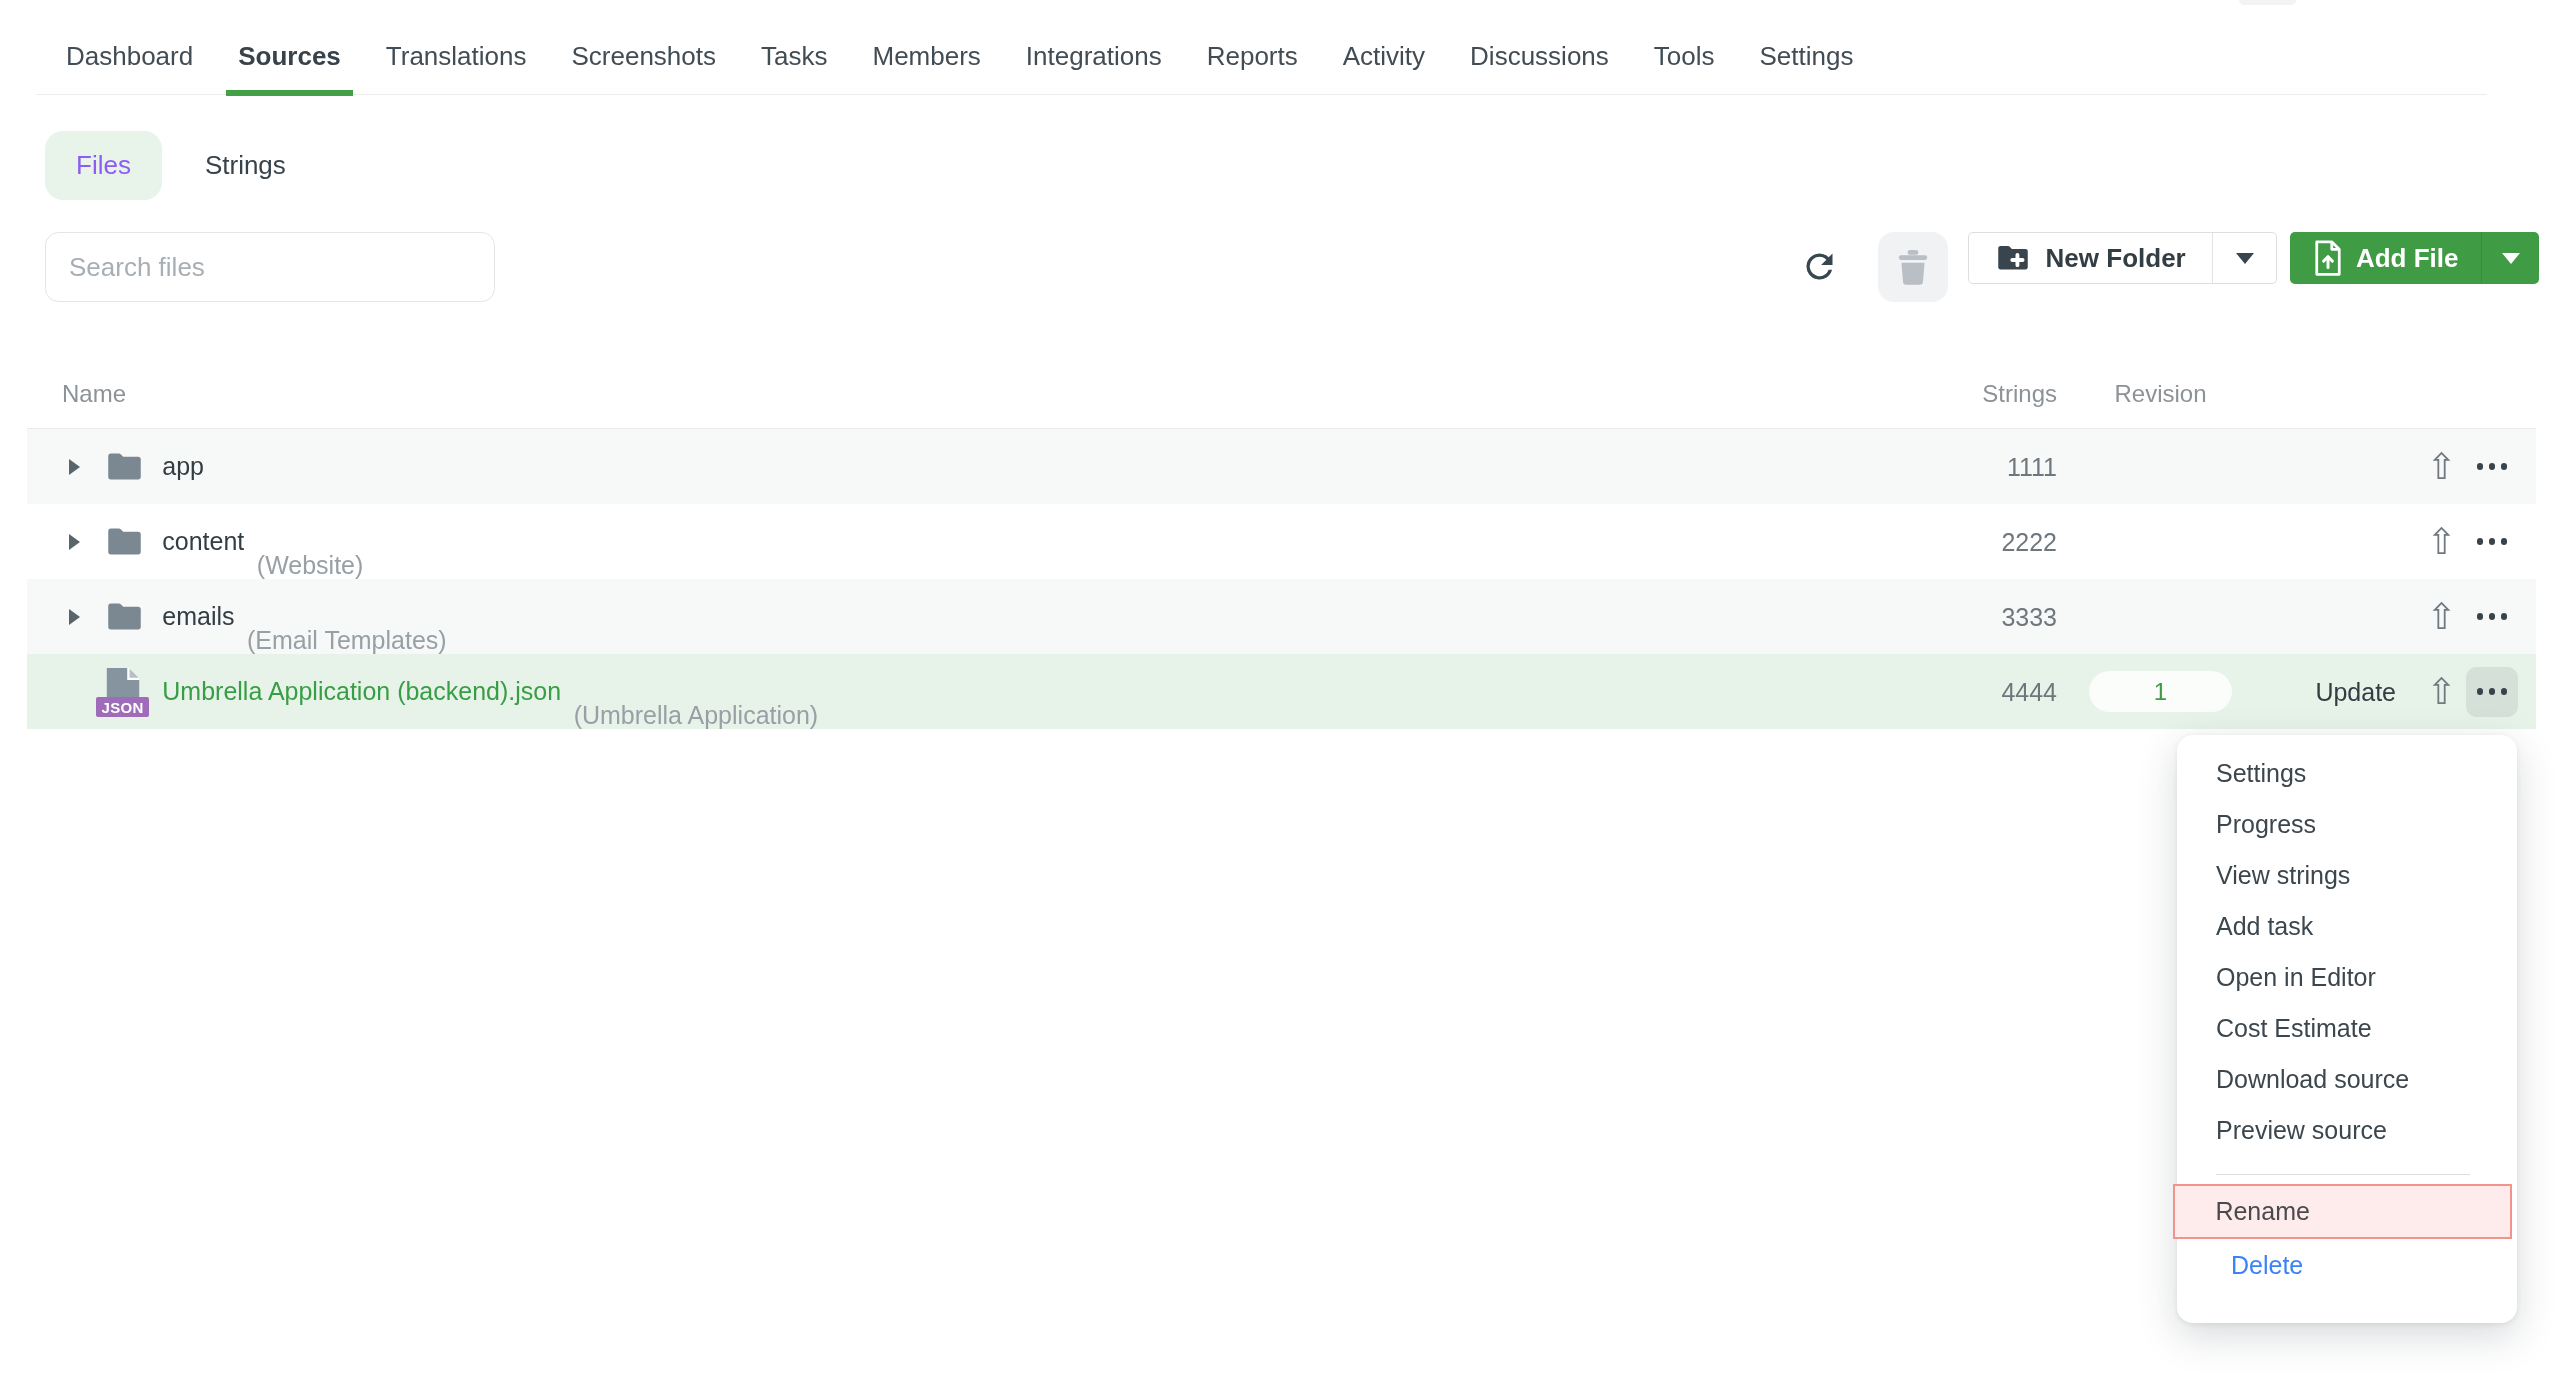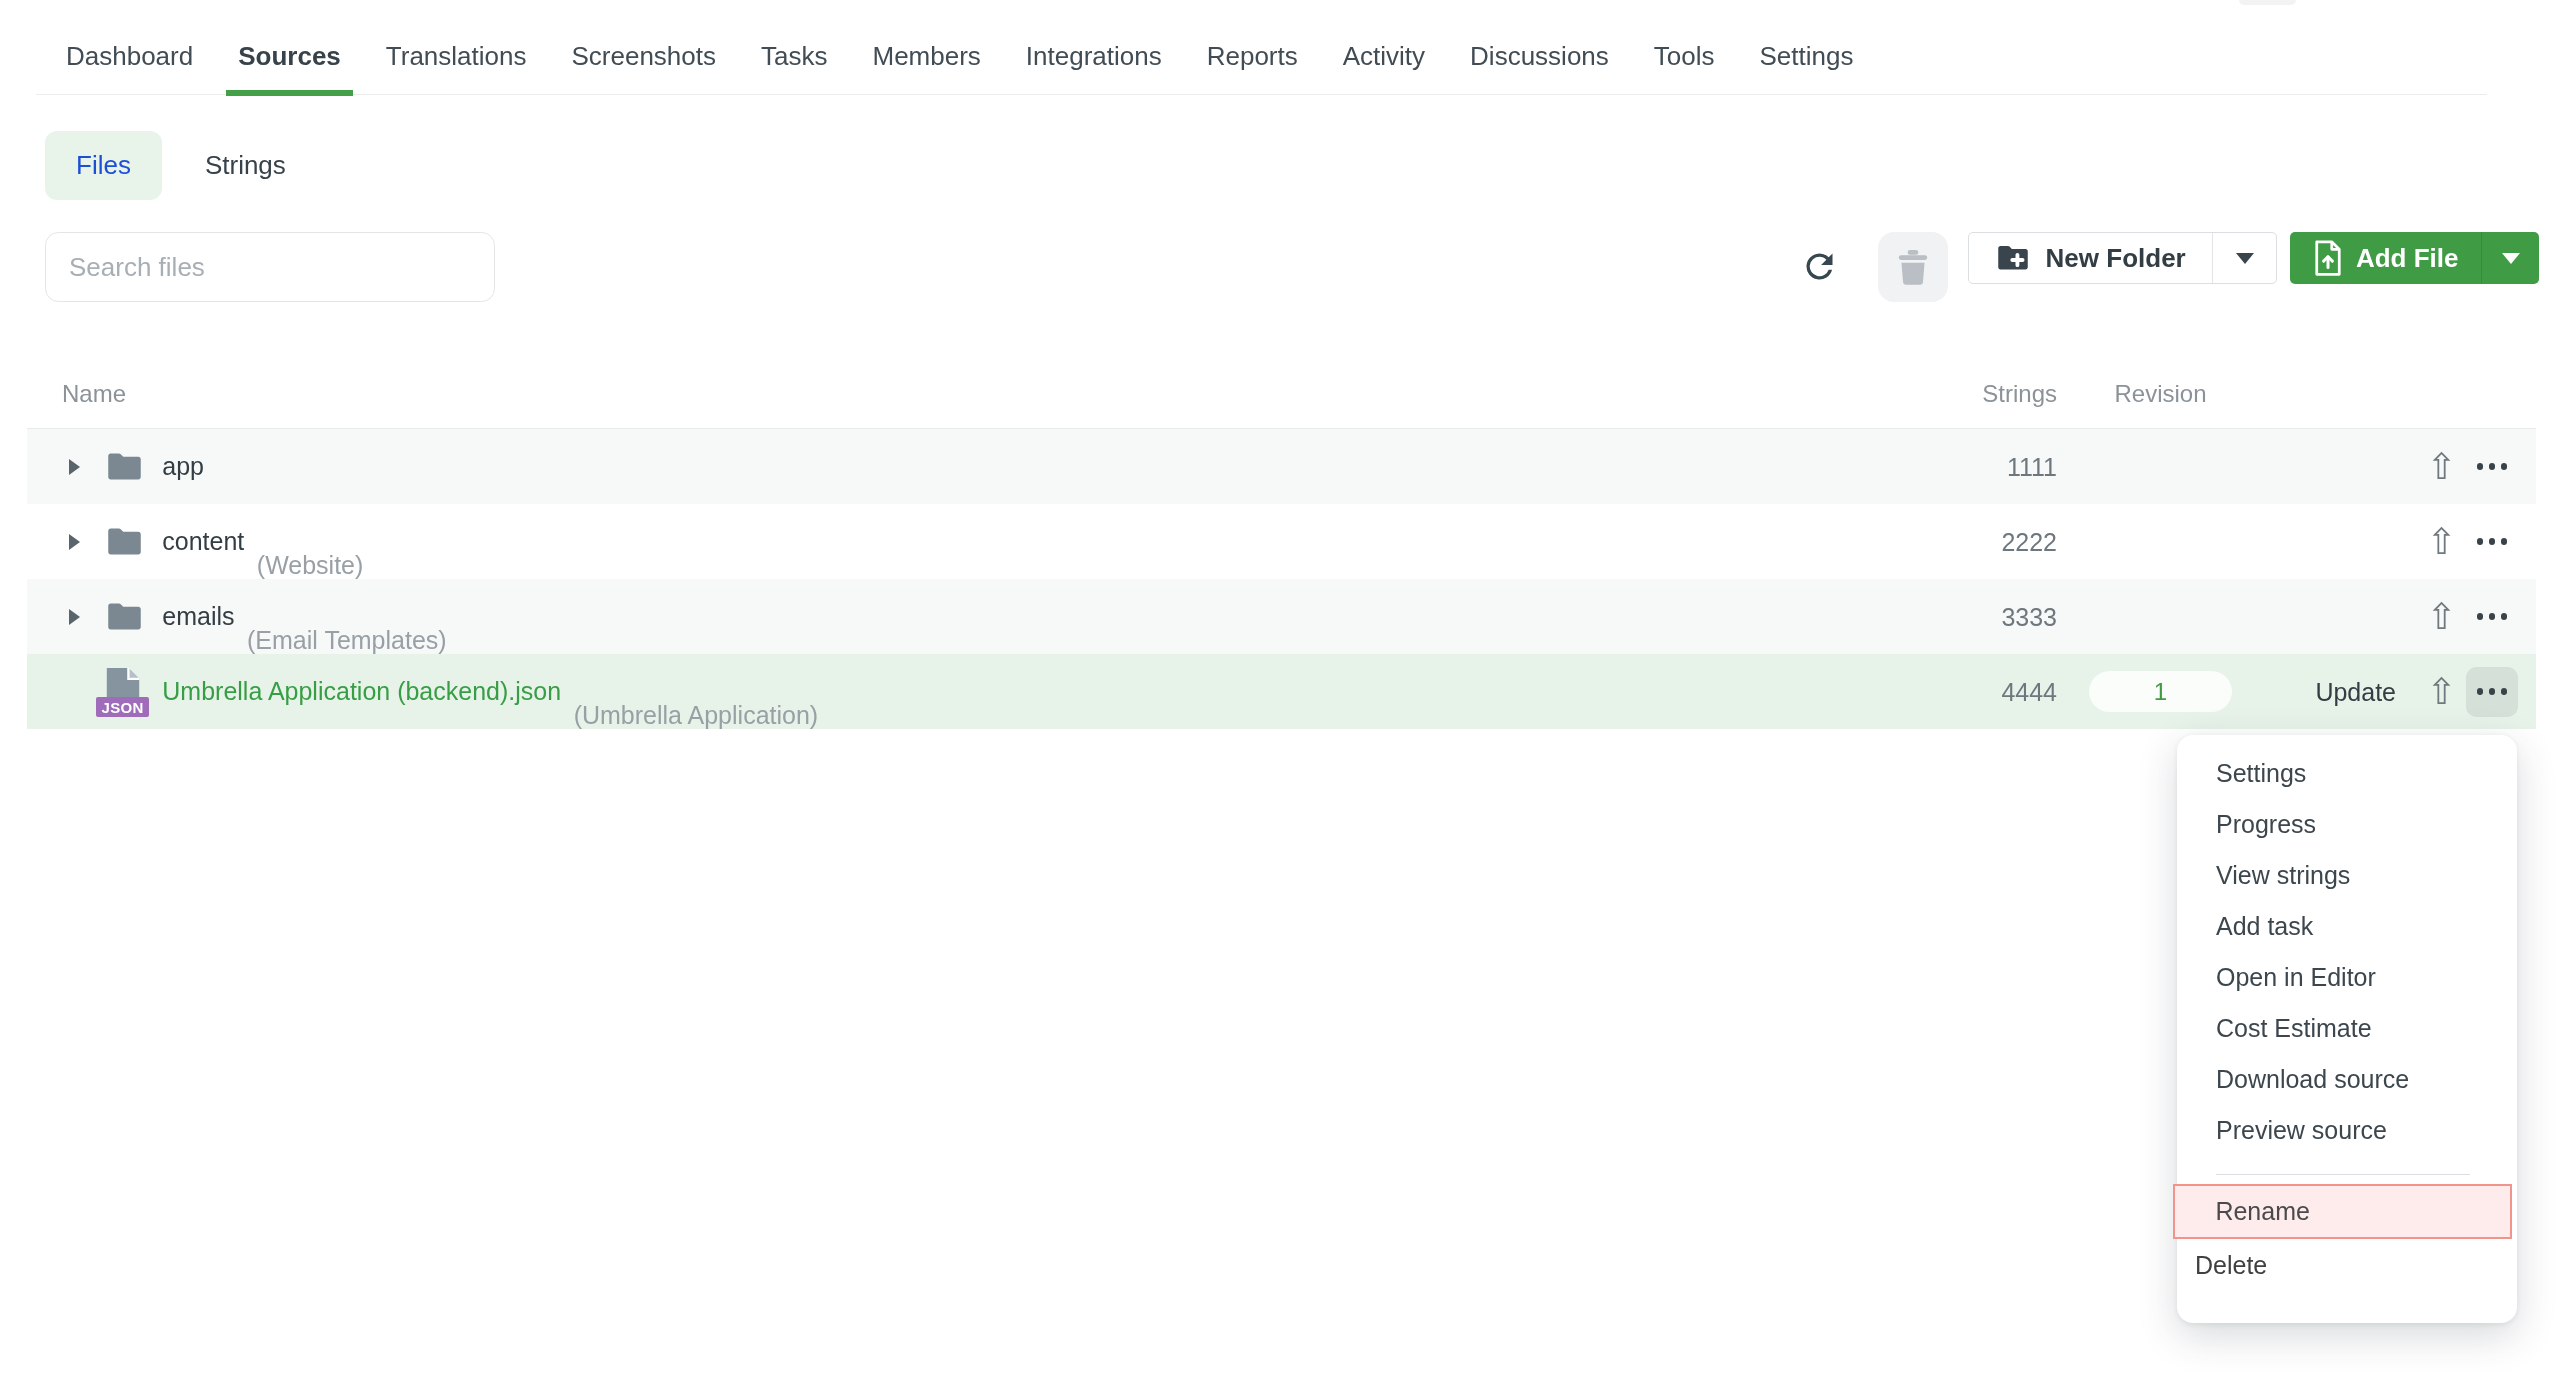--- a/index.html
+++ b/index.html
@@ -21,21 +21,21 @@
     padding:41px 0 21.5px 30px;
     border-bottom:1.8px solid #ececec;
     font-size:26px;color:#414c54;
   }
   .nav-item{position:relative;cursor:pointer;white-space:nowrap;}
   .nav-item.active{font-weight:bold;color:#37424a;}
   .nav-item.active::after{content:"";position:absolute;left:-12.5px;right:-12.5px;bottom:-24px;height:6.3px;background:#43a047;}
 
   
   .tabs{position:absolute;top:131px;left:45px;display:flex;align-items:center;gap:43px;font-size:26px;}
-  .tab-files{height:69px;line-height:69px;padding:0 31px;background:#e8f3e9;color:#1d4ed8;border-radius:12px;cursor:pointer;}
+  .tab-files{height:69px;line-height:69px;padding:0 31px;background:#e8f3e9;color:#8b5cf6;border-radius:18px;cursor:pointer;}
   .tab-strings{color:#37424a;cursor:pointer;}
 
   
   .toolbar{position:absolute;top:232px;left:0;right:0;height:70px;}
   .search{
     position:absolute;left:45px;top:0;width:450px;height:70px;box-sizing:border-box;
     border:1.8px solid #e3e5e6;border-radius:13.4px;padding:0 23px;
     font-size:26px;color:#37424a;outline:none;font-family:inherit;background:#fff;
   }
   .search::placeholder{color:#a7aeb4;}
@@ -81,21 +81,21 @@
   
   .menu{
     position:absolute;left:2177px;top:735px;width:340px;box-sizing:border-box;
     background:#fff;border-radius:16px;padding:12.5px 0 32px;
     box-shadow:0 1.8px 5.4px rgba(40,50,60,0.08),0 12.5px 39px rgba(40,50,60,0.18);
     font-size:25px;color:#3c464d;z-index:10;
   }
   .menu-item{height:51px;line-height:51px;padding-left:39px;cursor:pointer;}
   .menu-divider{margin:18px 47px 9px 39px;border-top:1.8px solid #dcdfe1;}
   .menu-rename{margin:9px 5.4px 0 -3.6px;height:55px;line-height:50px;box-sizing:border-box;background:#fdeceb;border:2.7px solid #f2948c;padding-left:40px;color:#4a4a4d;cursor:pointer;}
-  .menu-delete{height:52px;line-height:52px;padding-left:18px;color:#404040;cursor:pointer;}
+  .menu-delete{height:52px;line-height:52px;padding-left:54px;color:#3b82f6;cursor:pointer;}
 </style>
 </head>
 <body>
 
 <div class="top-fragment"></div>
 
 <nav class="nav">
   <span class="nav-item">Dashboard</span>
   <span class="nav-item active">Sources</span>
   <span class="nav-item">Translations</span>

